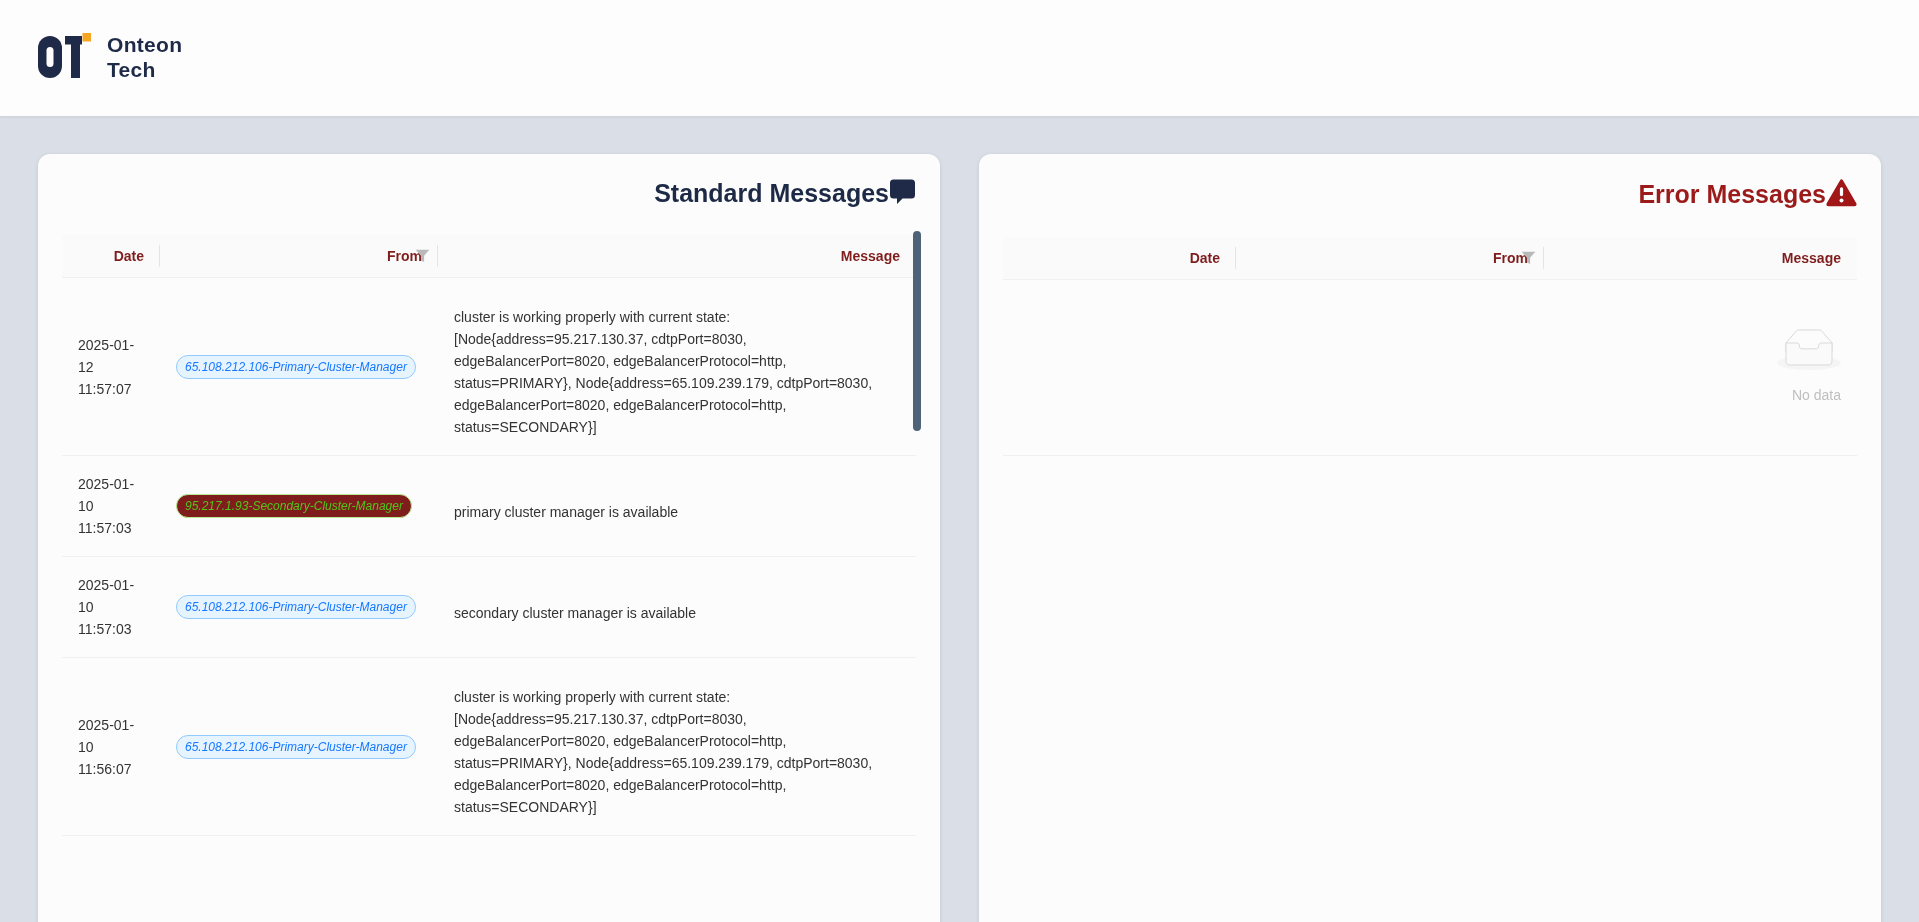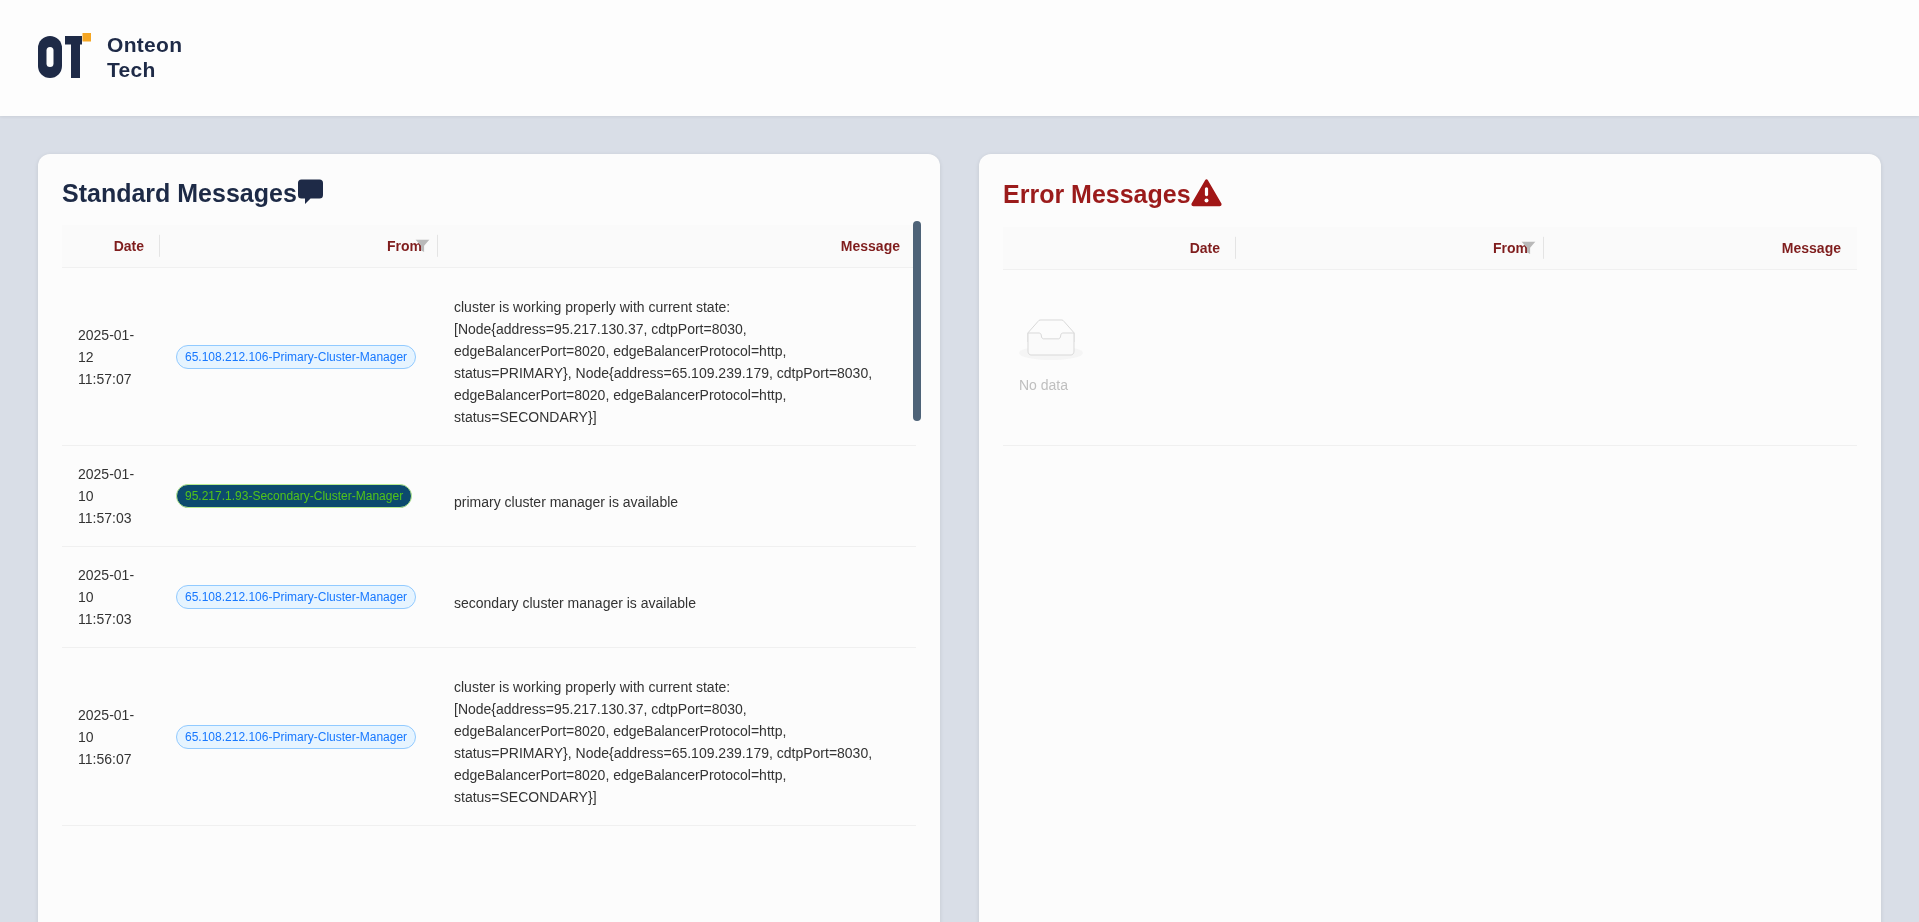--- a/index.html
+++ b/index.html
@@ -37,23 +37,23 @@
     flex: 1;
     background: #fcfcfc;
     border-radius: 12px;
     box-shadow: 0 1px 4px rgba(0,0,0,0.10);
     padding: 24px;
     height: 783px;
     overflow: hidden;
   }
   .panel-head {
     display: flex;
-    justify-content: flex-start;
+    justify-content: flex-end;
     align-items: center;
-    margin-bottom: 16px;
+    margin-bottom: 26px;
   }
   .panel-title { font-size: 25px; font-weight: bold; color: #1d2a46; }
   .panel-title.error { color: #9b1b1b; }
 
   
   .table-wrap { position: relative; }
   table { width: 100%; border-collapse: collapse; table-layout: fixed; font-size: 14px; }
   th {
     background: #fafafa;
     text-align: right;
@@ -82,42 +82,43 @@
   .msg { max-width: 424px; margin-top: 11px; }
 
   .tag {
     display: inline-block;
     font-size: 12px;
     line-height: 20px;
     padding: 1px 8px;
     border-radius: 12px;
     border: 1px solid transparent;
     white-space: nowrap;
+    font-style: italic;
   }
   .tag-blue  { color: #1677ff; background: #e6f4ff; border-color: #91caff; }
-  .tag-green { color: #52c41a; background: #0c4a6e; border-color: #b7eb8f; }
+  .tag-green { color: #52c41a; background: #7f1d1d; border-color: #b7eb8f; }
 
   .filter-btn {
     position: absolute;
     right: 8px; top: 50%;
     transform: translateY(-50%);
     cursor: pointer;
     display: inline-flex;
   }
 
   .scroll-thumb {
     position: absolute;
     top: -4px; right: -5px;
     width: 8px; height: 200px;
     border-radius: 4px;
     background: #4e6378;
   }
 
   
-  .empty-cell { text-align: left; height: 176px; border-bottom: 1px solid #f0f0f0; }
+  .empty-cell { text-align: right; height: 176px; border-bottom: 1px solid #f0f0f0; }
   .empty-inner { display: inline-block; }
   .no-data { color: #bfbfbf; margin-top: 8px; font-size: 14px; }
 </style>
 </head>
 <body>
 
 <header class="topbar">
   <div class="logo">
     <span>
       <svg width="54" height="47" viewBox="0 0 54 47" aria-hidden="true">

